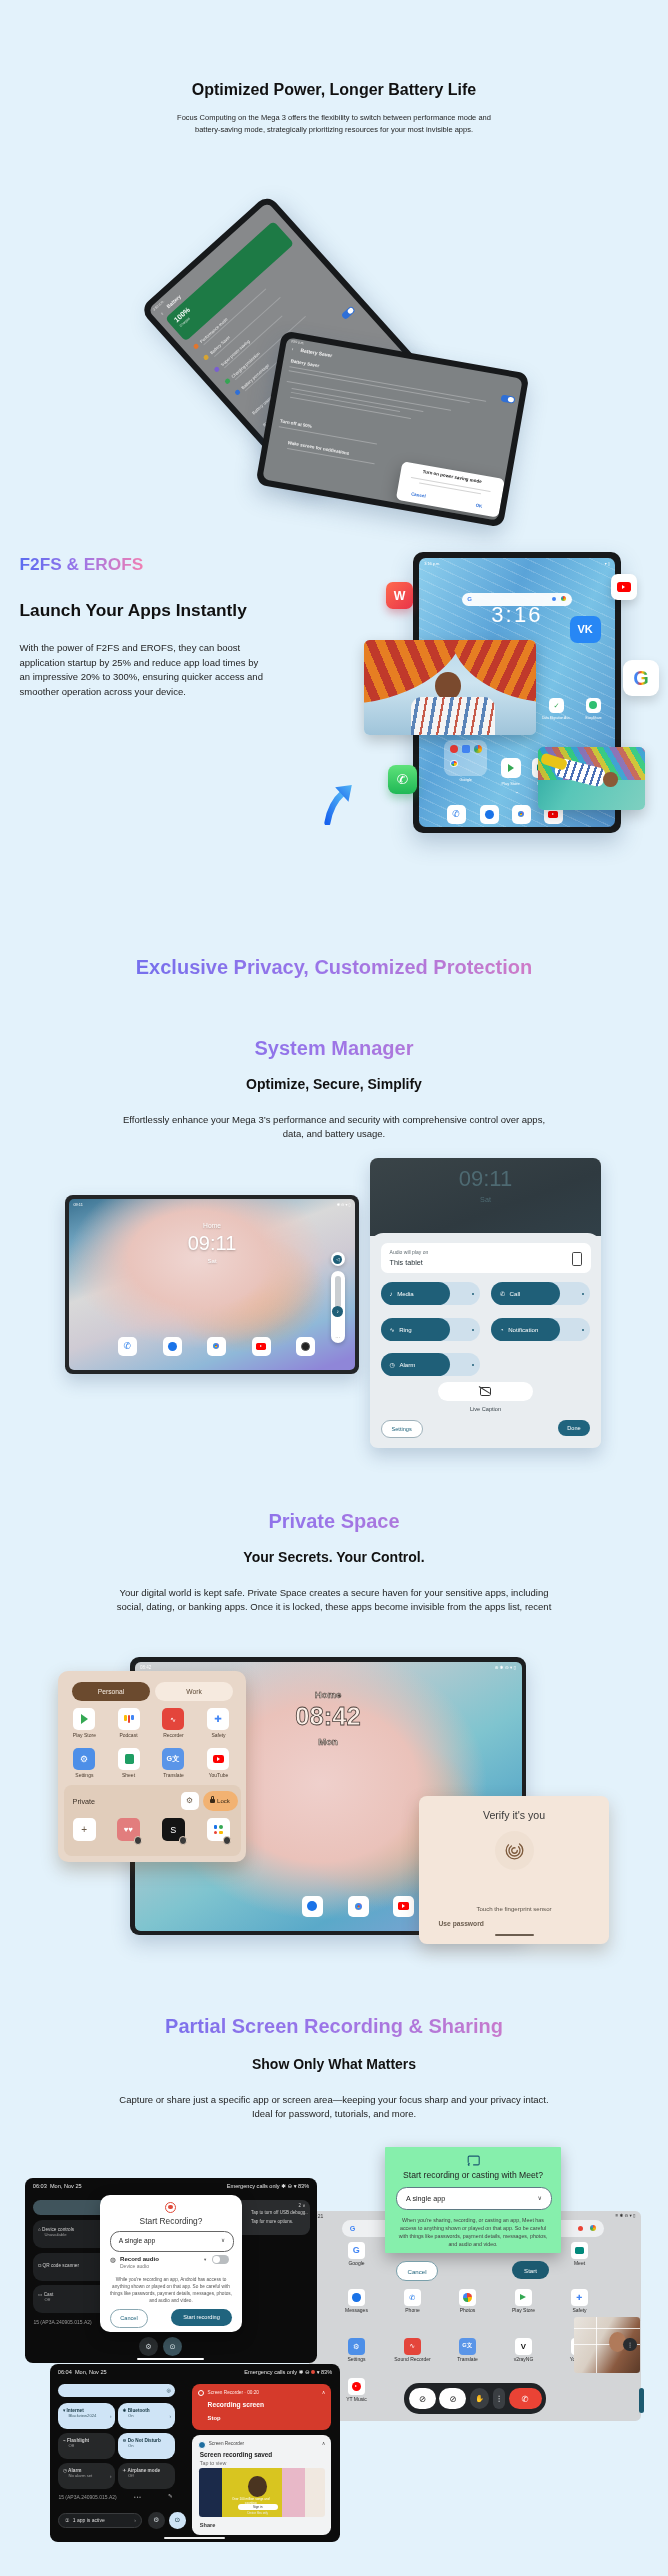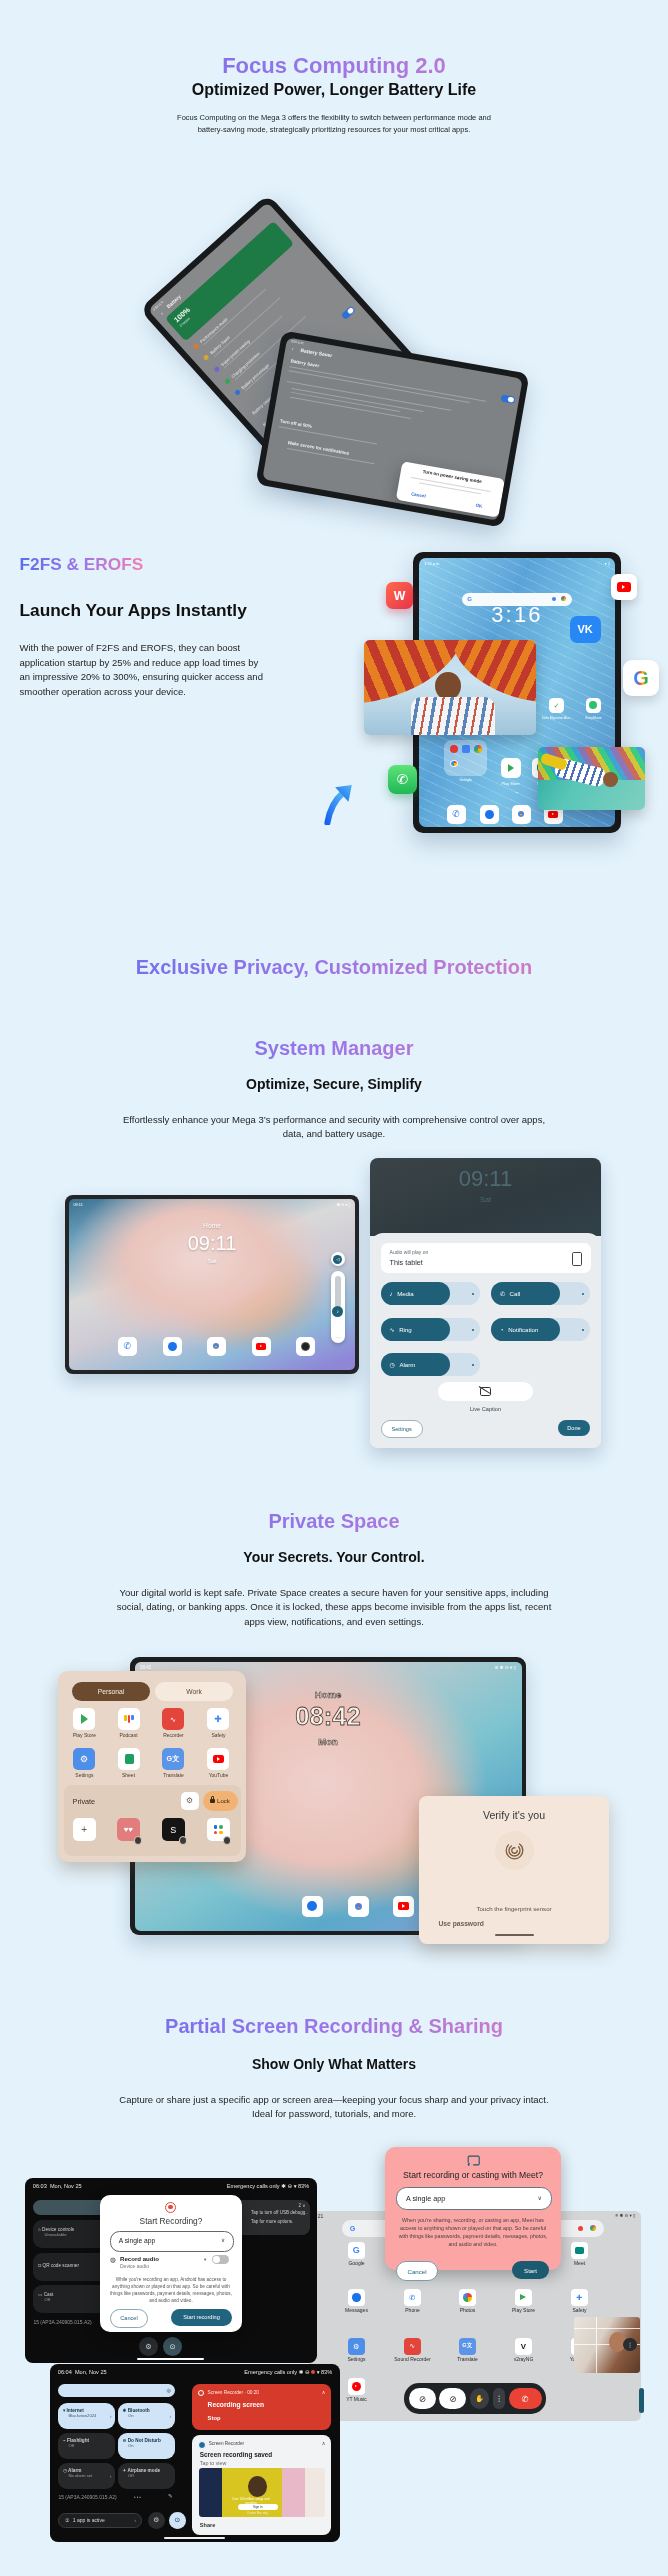--- a/index.html
+++ b/index.html
@@ -33,24 +33,23 @@
   .tdark{background:#1f2123;color:#cfcfcf;}
   .tlight{background:#cfe4f6;color:#13333f;}
   .chv{position:absolute;right:3.9px;top:50%;transform:translateY(-50%);font-size:4.5px;opacity:.7;}
   .stxt{font-size:5.6px;color:#e6e6e6;}
 </style>
 </head>
 <body>
 
 <div id="canvas">
 
-  <div class="a tc g bold" style="top:53px;font-size:22px;">Focus Computing 2.0</div>
   <div class="a tc bold" style="top:81px;font-size:16px;color:#111;">Optimized Power, Longer Battery Life</div>
   <div class="a tc desc" style="top:112px;font-size:7.5px;">Focus Computing on the Mega 3 offers the flexibility to switch between performance mode and</div>
-  <div class="a tc desc" style="top:124px;font-size:7.5px;">battery-saving mode, strategically prioritizing resources for your most critical apps.</div>
+  <div class="a tc desc" style="top:124px;font-size:7.5px;">battery-saving mode, strategically prioritizing resources for your most invisible apps.</div>
 
   <div class="a frame" style="left:199px;top:220px;width:173px;height:245px;transform:rotate(-42deg);z-index:1;">
     <div class="screen" style="background:#87898b;">
       <div class="a" style="left:4.5px;top:2.2px;font-size:3.3px;color:#eee;">3:50 p.m.</div>
       <div class="a" style="left:7.8px;top:9px;font-size:5px;color:#f2f2f2;">‹</div>
       <div class="a bold" style="left:16.7px;top:8.4px;font-size:5px;color:#f2f2f2;">Battery</div>
       <div class="a" style="left:7.8px;top:18px;width:146px;height:31px;background:#1d7a45;border-radius:4.5px;">
         <div class="a bold" style="left:5.6px;top:4.5px;font-size:7.2px;color:#fff;">100%</div>
         <div class="a" style="left:5.6px;top:14.5px;font-size:3.3px;color:rgba(255,255,255,.8);">Charged</div>
       </div>
@@ -313,21 +312,20 @@
       <div class="tbtn a" style="left:188px;top:187px;width:32px;height:15.6px;font-size:5.6px;">
           <span>Done</span>
         </div>
     </div>
   </div>
 
   <div class="a tc g bold" style="top:1510px;font-size:20px;">Private Space</div>
   <div class="a tc bold" style="top:1549px;font-size:14px;color:#111;">Your Secrets. Your Control.</div>
   <div class="a tc desc" style="top:1586px;font-size:9.5px;">Your digital world is kept safe. Private Space creates a secure haven for your sensitive apps, including</div>
   <div class="a tc desc" style="top:1600px;font-size:9.5px;">social, dating, or banking apps. Once it is locked, these apps become invisible from the apps list, recent</div>
-  <div class="a tc desc" style="top:1615px;font-size:9.5px;">apps view, notifications, and even settings.</div>
 
   <div class="a" style="left:130px;top:1657px;width:396px;height:278px;background:#1c1e20;border-radius:9px;box-shadow:0 9px 19px rgba(40,70,110,.22);">
     <div class="screen" style="inset:4.5px;border-radius:5.6px;background:
       radial-gradient(ellipse 55% 65% at 48% 45%,#efd0cc 0%,#eac2ba 45%,rgba(234,194,186,0) 78%),
       radial-gradient(ellipse 35% 45% at 66% 60%,#e8a368 0%,rgba(232,163,104,0) 70%),
       linear-gradient(150deg,#cfd3d6 0%,#c8ccd0 25%,#7fc4cf 55%,#5aa9c9 75%,#8f9fd8 100%);">
       <div class="a" style="left:5.6px;top:3.3px;font-size:4.5px;color:#fff;">08:42</div>
       <div class="a" style="right:5.6px;top:3.3px;font-size:4.5px;color:#fff;">⊕ ✱ ⊖ ▾ ▯</div>
       <div class="a tc bold" style="top:27px;font-size:9.5px;color:#fbeee6;-webkit-text-stroke:0.6px #4a3f3a;">Home</div>
       <div class="a tc bold" style="top:40px;font-size:25.6px;color:#fbeee6;-webkit-text-stroke:0.8px #4a3f3a;">08:42</div>
@@ -529,21 +527,21 @@
     <div class="a" style="left:265px;top:106px;width:66px;height:56px;border-radius:3.3px;overflow:hidden;background:linear-gradient(120deg,#e8e4de 0%,#d9cfc4 40%,#8a5a40 70%,#5a3a28 100%);">
       <span class="a" style="left:0;top:11px;width:100%;height:0.8px;background:rgba(255,255,255,.8);"></span>
       <span class="a" style="left:0;top:27px;width:100%;height:0.8px;background:rgba(255,255,255,.8);"></span>
       <span class="a" style="left:22px;top:0;width:0.8px;height:100%;background:rgba(255,255,255,.8);"></span>
       <span class="a dot" style="left:35px;top:14.5px;width:16.7px;height:20px;background:#b07a5a;"></span>
       <span class="a dot" style="right:3.3px;top:21px;width:13.4px;height:13.4px;background:#2a2d30;display:flex;align-items:center;justify-content:center;color:#fff;font-size:6.1px;">⋮</span>
     </div>
     <div class="a" style="right:-3.3px;top:177px;width:5.6px;height:24.5px;border-radius:2.8px;background:#1c5a70;"></div>
   </div>
 
-  <div class="dlg" style="left:385px;top:2147px;width:176px;height:123px;border-radius:11px;background:#fca5a5;z-index:4;">
+  <div class="dlg" style="left:385px;top:2147px;width:176px;height:106px;border-radius:1px;background:#86efac;z-index:4;">
     <div class="a" style="left:82px;top:7.8px;">
       <svg width="13.4" height="11" viewBox="0 0 24 20">
           <path d="M2 14 v-10 a2 2 0 0 1 2-2 h16 a2 2 0 0 1 2 2 v12 a2 2 0 0 1-2 2 h-9" fill="none" stroke="#1c5a70" stroke-width="2"></path>
           <path d="M2 18 a3 3 0 0 1 3-3" fill="none" stroke="#1c5a70" stroke-width="2"></path>
           <circle cx="3" cy="18" r="1.6" fill="#1c5a70"></circle>
         </svg>
     </div>
     <div class="a tc" style="top:23.4px;font-size:8.6px;color:#222;">Start recording or casting with Meet?</div>
     <div class="a" style="left:11px;top:40px;width:154px;height:21px;border:0.8px solid #5f7a84;border-radius:10.6px;background:#fff;">
       <span class="a" style="left:9px;top:5.6px;font-size:7.2px;color:#222;">A single app</span>

